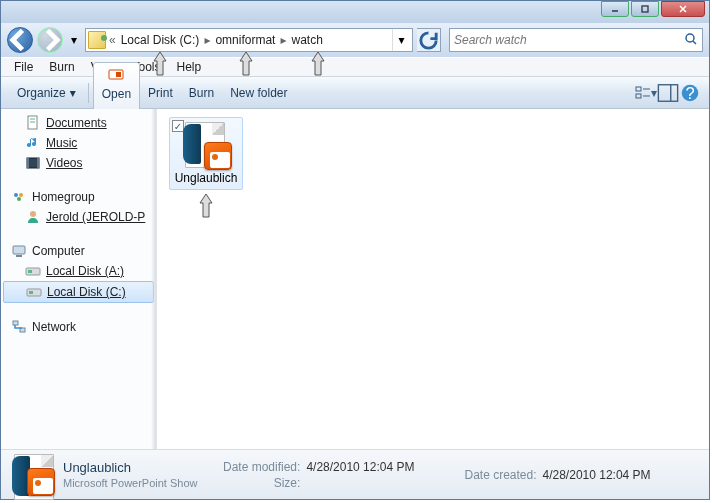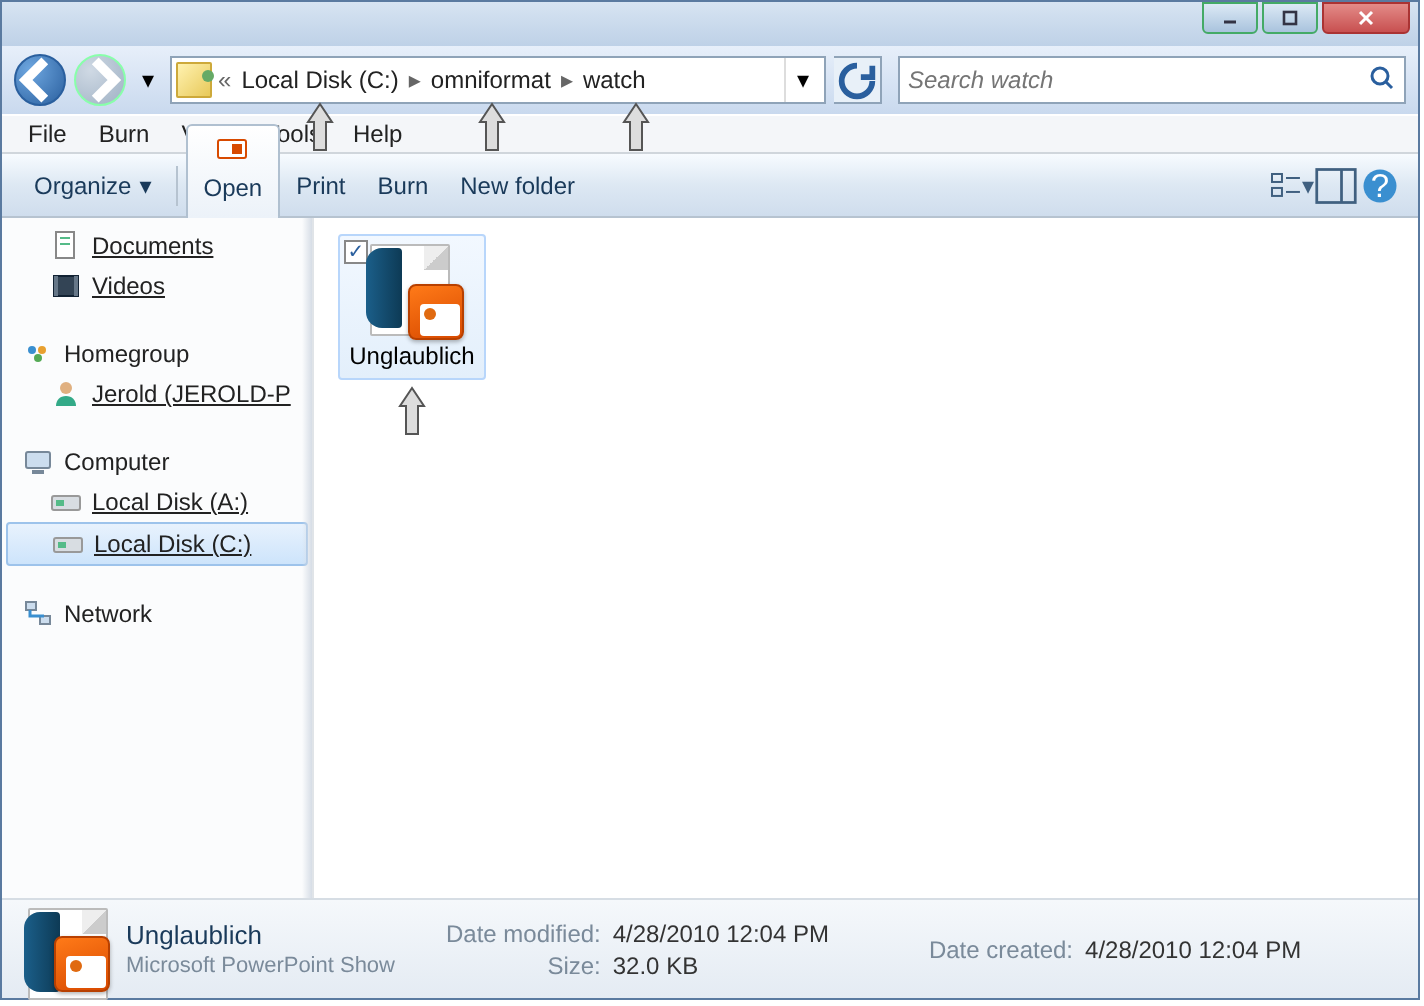--- a/index.html
+++ b/index.html
@@ -196,20 +196,26 @@
         <div class="tree-item child">
             <svg class="ticon" viewBox="0 0 16 16">
               <rect x="3" y="1" width="9" height="13" fill="#fff" stroke="#888"></rect>
               <line x1="5" y1="4" x2="10" y2="4" stroke="#5b8"></line>
               <line x1="5" y1="7" x2="10" y2="7" stroke="#5b8"></line>
             </svg>
             <span>Documents</span>
           </div>
         <div class="tree-item child">
             <svg class="ticon" viewBox="0 0 16 16">
+              <path d="M6 3v7a2 2 0 1 1-1-1.7V4l6-1v6a2 2 0 1 1-1-1.7" fill="#3a8fd0"></path>
+            </svg>
+            <span>Music</span>
+          </div>
+        <div class="tree-item child">
+            <svg class="ticon" viewBox="0 0 16 16">
               <rect x="2" y="3" width="12" height="10" fill="#345" stroke="#123"></rect>
               <rect x="2" y="3" width="2" height="10" fill="#678"></rect>
               <rect x="12" y="3" width="2" height="10" fill="#678"></rect>
             </svg>
             <span>Videos</span>
           </div>
       </div>
       <div class="tree-group">
         <div class="tree-item">
             <svg class="ticon" viewBox="0 0 16 16">
@@ -298,21 +304,20 @@
         </div>
     </div>
     <div class="details-main">
       <span class="details-title">Unglaublich</span>
       <span class="details-sub">Microsoft PowerPoint Show</span>
     </div>
     <div class="details-grid">
       <span class="dg-label">Date modified:</span>
       <span class="dg-val">4/28/2010 12:04 PM</span>
       <span class="dg-label">Size:</span>
-      <span class="dg-val">32.0 KB</span>
     </div>
     <div style="width:30px"></div>
     <div class="details-grid">
       <span class="dg-label">Date created:</span>
       <span class="dg-val">4/28/2010 12:04 PM</span>
     </div>
   </div>
 
 </div>
 

